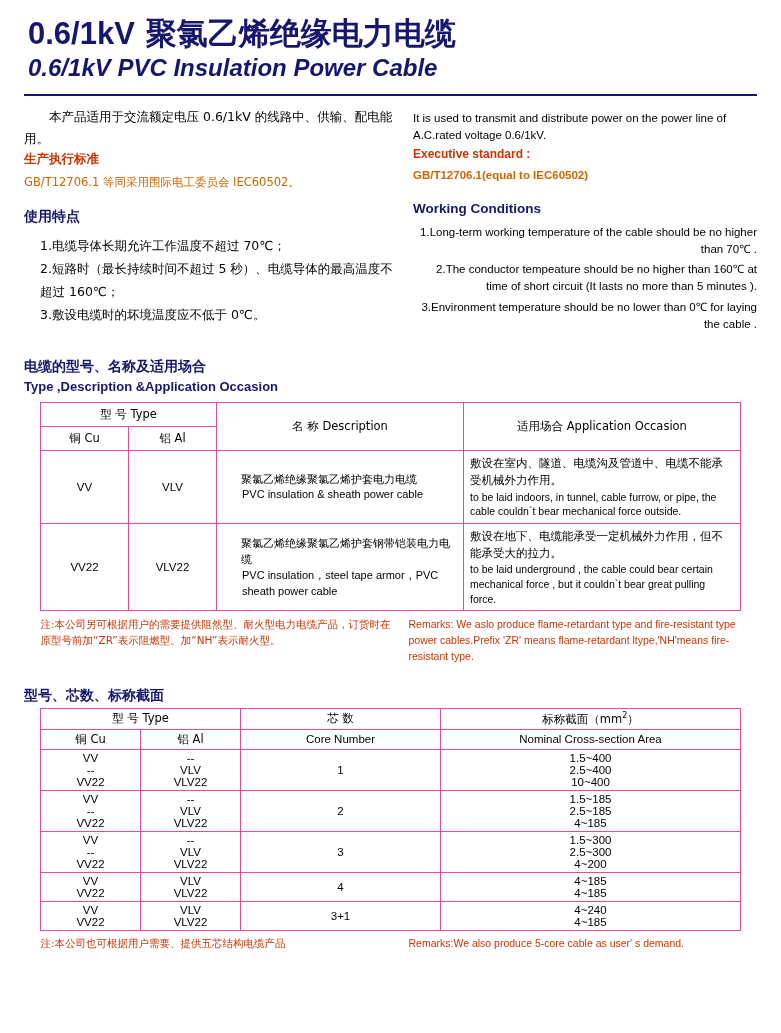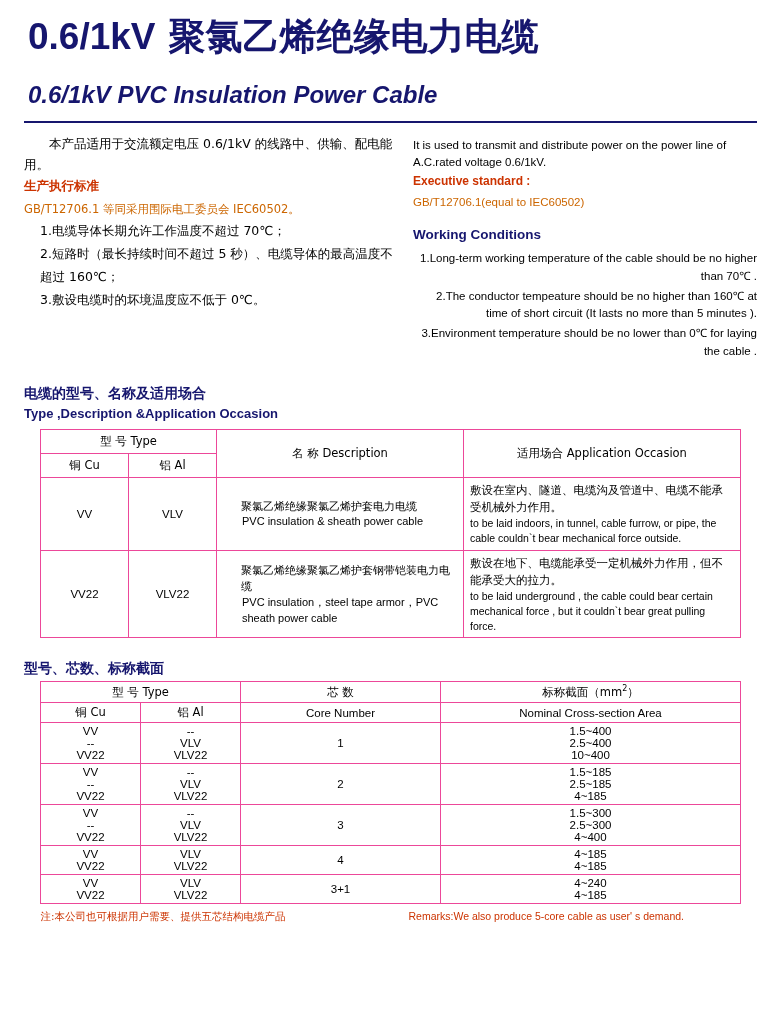--- a/index.html
+++ b/index.html
@@ -11,26 +11,26 @@
     width: 781px;
     min-height: 1033px;
     font-family: "Liberation Sans", sans-serif;
     color: #000;
     position: relative;
   }
   .page { width: 781px; padding: 14px 24px 8px 24px; }
 
   
   .title-cn {
-    font-size: 37px;
+    font-size: 31px;
     font-weight: bold;
     color: #16166e;
     letter-spacing: 0px;
     line-height: 1.15;
-    margin: 2px 0 22px 4px;
+    margin: 2px 0 2px 4px;
     font-family: "DejaVu Sans", "Liberation Sans", sans-serif;
   }
   .title-cn .lat { font-family: "Liberation Sans", sans-serif; }
   .title-en {
     font-size: 24px;
     font-weight: bold;
     font-style: italic;
     color: #16166e;
     margin: 0 0 12px 4px;
     font-family: "Liberation Sans", sans-serif;
@@ -56,21 +56,21 @@
   .std-head {
     color: #cc3300; font-weight: bold; font-size: 12.5px;
     margin-top: 2px;
     font-family: "DejaVu Sans", "Liberation Sans", sans-serif;
   }
   .std-head.en { font-family: "Liberation Sans", sans-serif; font-size: 12px; }
   .std-body {
     color: #cc6600; font-size: 11.5px; margin-top: 6px; line-height: 1.5;
     font-family: "DejaVu Sans", "Liberation Sans", sans-serif;
   }
-  .std-body.en { font-family: "Liberation Sans", sans-serif; }
+  .std-body.en { font-family: "Liberation Sans", sans-serif; font-weight: bold; }
 
   .sec-head {
     color: #16166e; font-weight: bold; font-size: 14px;
     margin: 16px 0 8px 0;
     font-family: "DejaVu Sans", "Liberation Sans", sans-serif;
   }
   .sec-head.en { font-family: "Liberation Sans", sans-serif; font-size: 13.5px; }
 
   .list-cn { font-size: 12.5px; line-height: 1.85; padding-left: 16px;
     font-family: "DejaVu Sans", "Liberation Sans", sans-serif; }
@@ -138,20 +138,21 @@
 
   <div class="title-cn"><span class="lat">0.6/1kV</span><span> 聚氯乙烯绝缘电力电缆</span></div>
   <div class="title-en">0.6/1kV PVC Insulation Power Cable</div>
   <div class="rule"></div>
 
   <div class="cols">
     <div class="col-l">
       <div class="p-cn indent">本产品适用于交流额定电压 0.6/1kV 的线路中、供输、配电能用。</div>
       <div class="std-head">生产执行标准</div>
       <div class="std-body">GB/T12706.1 等同采用围际电工委员会 IEC60502。</div>
+      <div class="sec-head">使用特点</div>
       <div class="list-cn">
         <div>1.电缆导体长期允许工作温度不超过 70℃；</div>
         <div>2.短路时（最长持续时间不超过 5 秒）、电缆导体的最高温度不超过 160℃；</div>
         <div>3.敷设电缆时的坏境温度应不低于 0℃。</div>
       </div>
     </div>
     <div class="col-r">
       <div class="p-en" style="padding-top:4px">It is used to  transmit and distribute power on the power line of A.C.rated voltage 0.6/1kV.</div>
       <div class="std-head en">Executive standard :</div>
       <div class="std-body en">GB/T12706.1(equal to IEC60502)</div>
@@ -205,20 +206,24 @@
             <div class="desc-en">PVC  insulation，steel tape armor，PVC sheath  power  cable</div>
           </td>
           <td>
             <div class="app-cn">敷设在地下、电缆能承受一定机械外力作用，但不能承受大的拉力。</div>
             <div class="app-en">to be laid  underground , the cable  could  bear certain  mechanical  force , but it couldn`t bear great  pulling force.</div>
           </td>
         </tr>
       </tbody>
     </table>
 
+    <div class="remarks-row">
+      <div class="remark-cn">注:本公司另可根据用户的需要提供阻然型、耐火型电力电缆产品，订货时在原型号前加“ZR”表示阻燃型。加“NH”表示耐火型。</div>
+      <div class="remark-en">Remarks: We aslo produce flame-retardant type and fire-resistant type power cables.Prefix 'ZR' means flame-retardant  ltype,'NH'means fire-resistant type.</div>
+    </div>
   </div>
 
   <div class="sec-block">
     <div class="sec-title-cn">型号、芯数、标称截面</div>
 
     <table class="t t2">
       <colgroup>
         <col style="width:100px">
           <col style="width:100px">
           <col style="width:200px">
@@ -283,21 +288,21 @@
           </td>
           <td class="ctr">
             <div>--</div>
             <div>VLV</div>
             <div>VLV22</div>
           </td>
           <td class="ctr">3</td>
           <td class="ctr">
             <div>1.5~300</div>
             <div>2.5~300</div>
-            <div>4~400</div>
+            <div>4~200</div>
           </td>
         </tr>
 
         <tr>
           <td class="ctr">
             <div>VV</div>
             <div>VV22</div>
           </td>
           <td class="ctr">
             <div>VLV</div>

